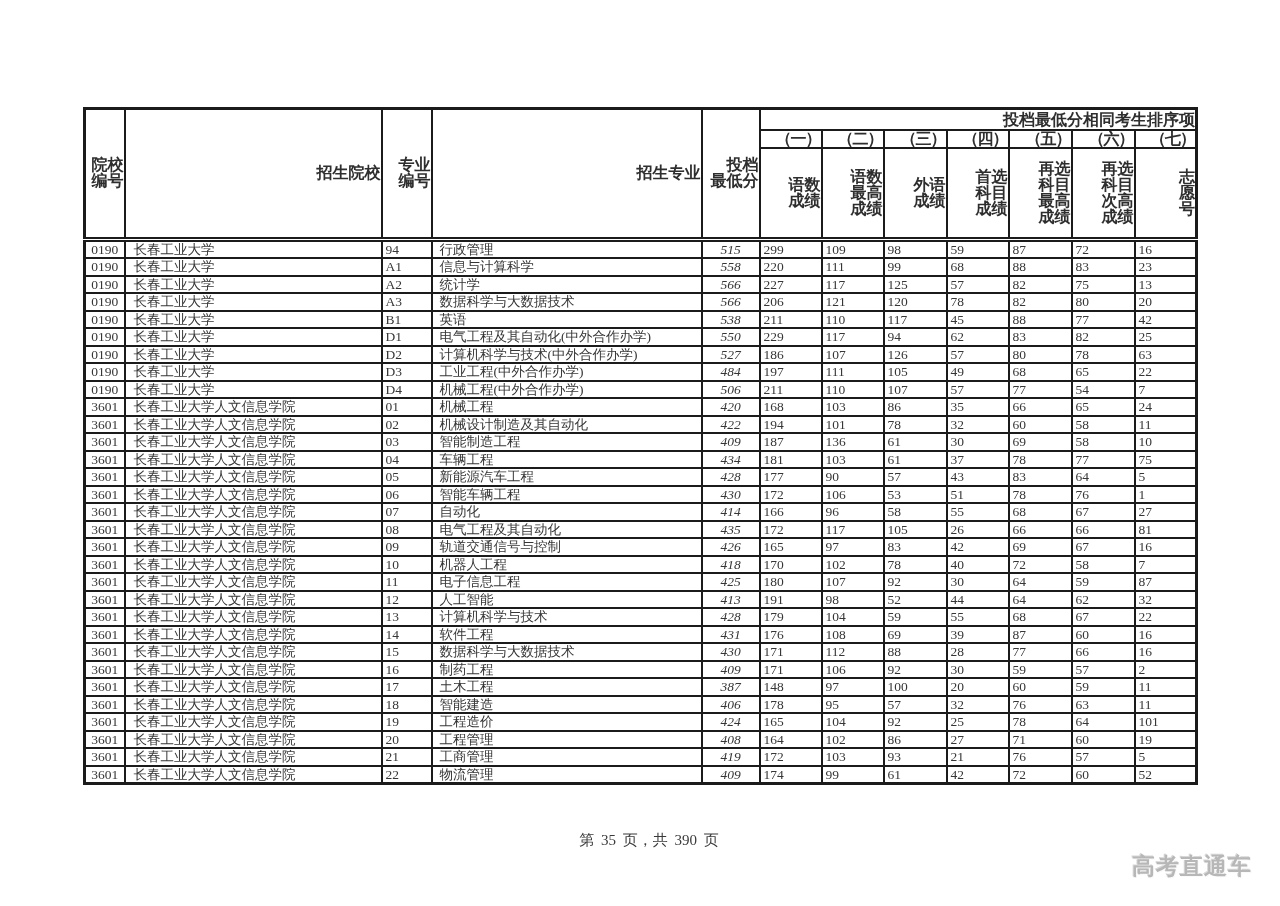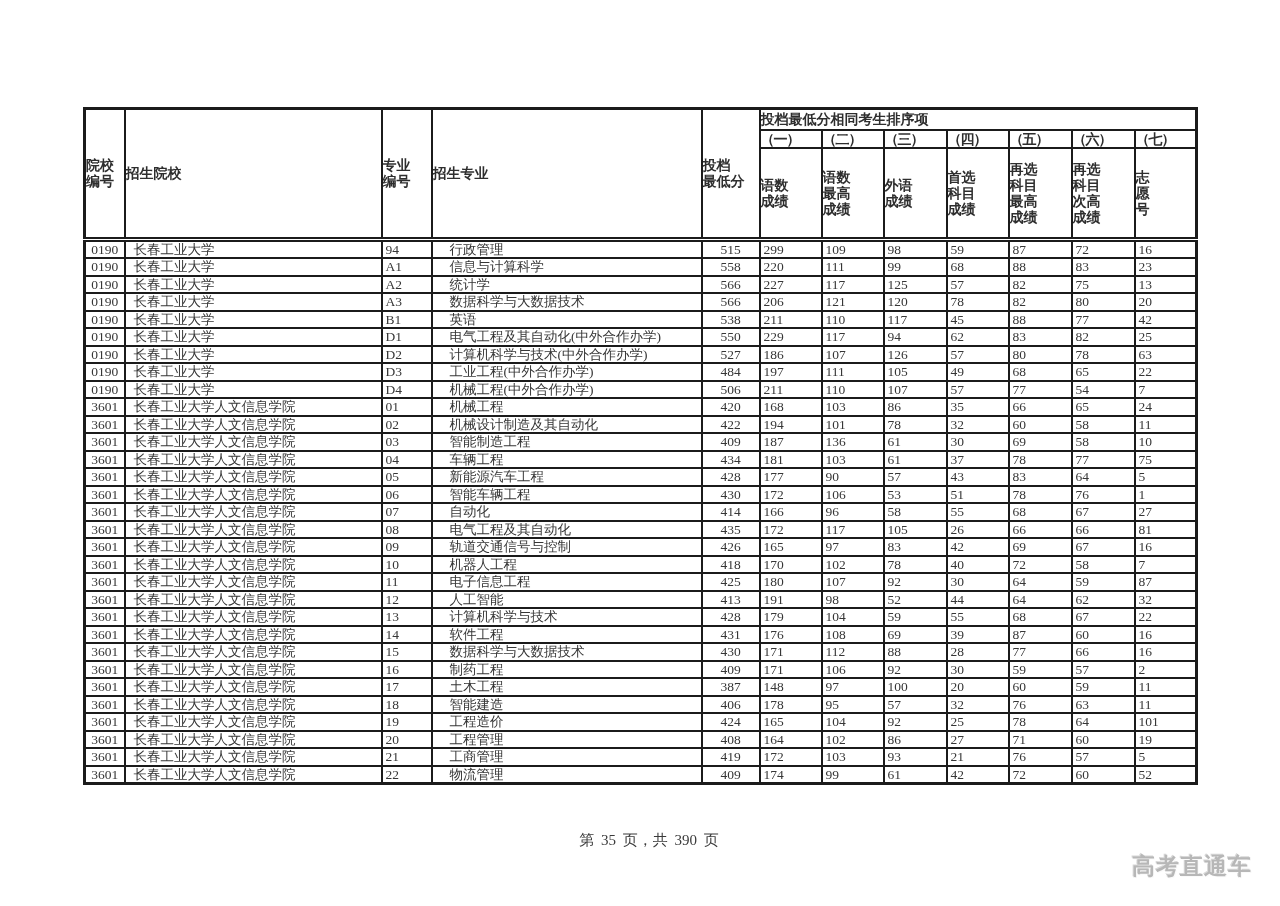--- a/index.html
+++ b/index.html
@@ -21,23 +21,23 @@
     border: 3px solid #1b1b1b;
   }
   .score-table th, .score-table td {
     border: 2px solid #1b1b1b;
     padding: 0;
     overflow: hidden;
   }
   .score-table thead th {
     font-family: "Liberation Sans", "DejaVu Sans", sans-serif;
     font-weight: bold;
-    font-size: 14px;
+    font-size: 16px;
     color: #2e2e2e;
-    text-align: left;
+    text-align: right;
     vertical-align: middle;
     white-space: pre-line;
     line-height: 16px;
     background: #fff;
   }
   .group-row th.group-title { height: 19px; line-height: 19px; }
   .ordinal-row th { height: 18px; line-height: 18px; letter-spacing: -1px; }
   .label-row th { height: 91px; }
   .label-row th, th[rowspan] { border-bottom: 5px double #1b1b1b; }
   .score-table tbody td {
@@ -45,22 +45,22 @@
     height: 15px;
     line-height: 15.5px;
     color: #363636;
     white-space: nowrap;
     vertical-align: middle;
     background: #fff;
   }
   tbody td[data-col="0"] { text-align: center; border-radius: 9px; }
   tbody td[data-col="1"] { text-align: left; padding-left: 8px; }
   tbody td[data-col="2"] { text-align: left; padding-left: 3px; }
-  tbody td[data-col="3"] { text-align: left; padding-left: 17px; }
-  tbody td[data-col="4"] { text-align: center; }
+  tbody td[data-col="3"] { text-align: left; padding-left: 7px; }
+  tbody td[data-col="4"] { text-align: center; font-style: italic; }
   tbody td[data-col="5"], tbody td[data-col="6"], tbody td[data-col="7"],
   tbody td[data-col="8"], tbody td[data-col="9"], tbody td[data-col="10"],
   tbody td[data-col="11"] { text-align: left; padding-left: 3px; }
   .page-footer {
     position: absolute;
     left: 9px; top: 831px;
     width: 100%;
     text-align: center;
     font-size: 15px;
     color: #3a3a3a;

